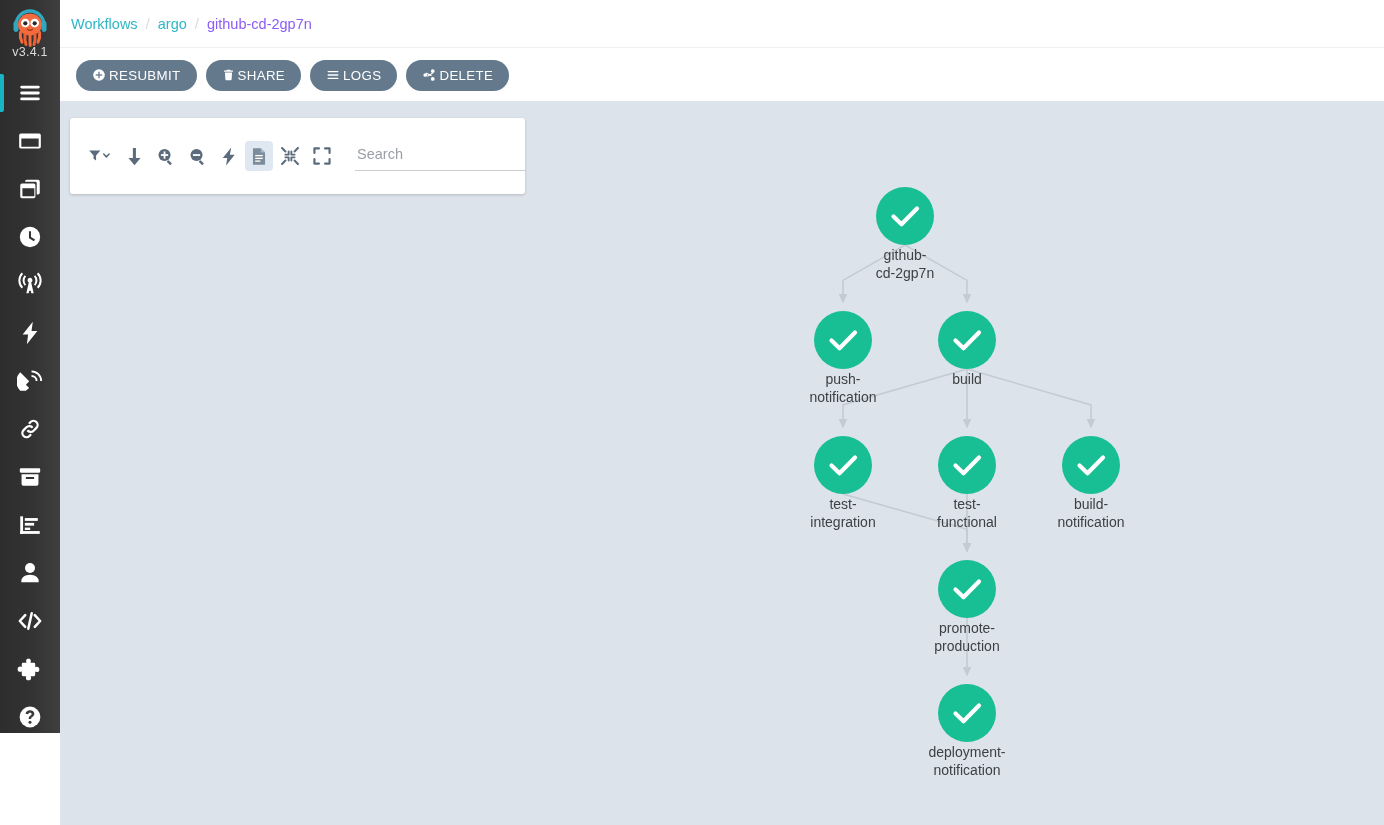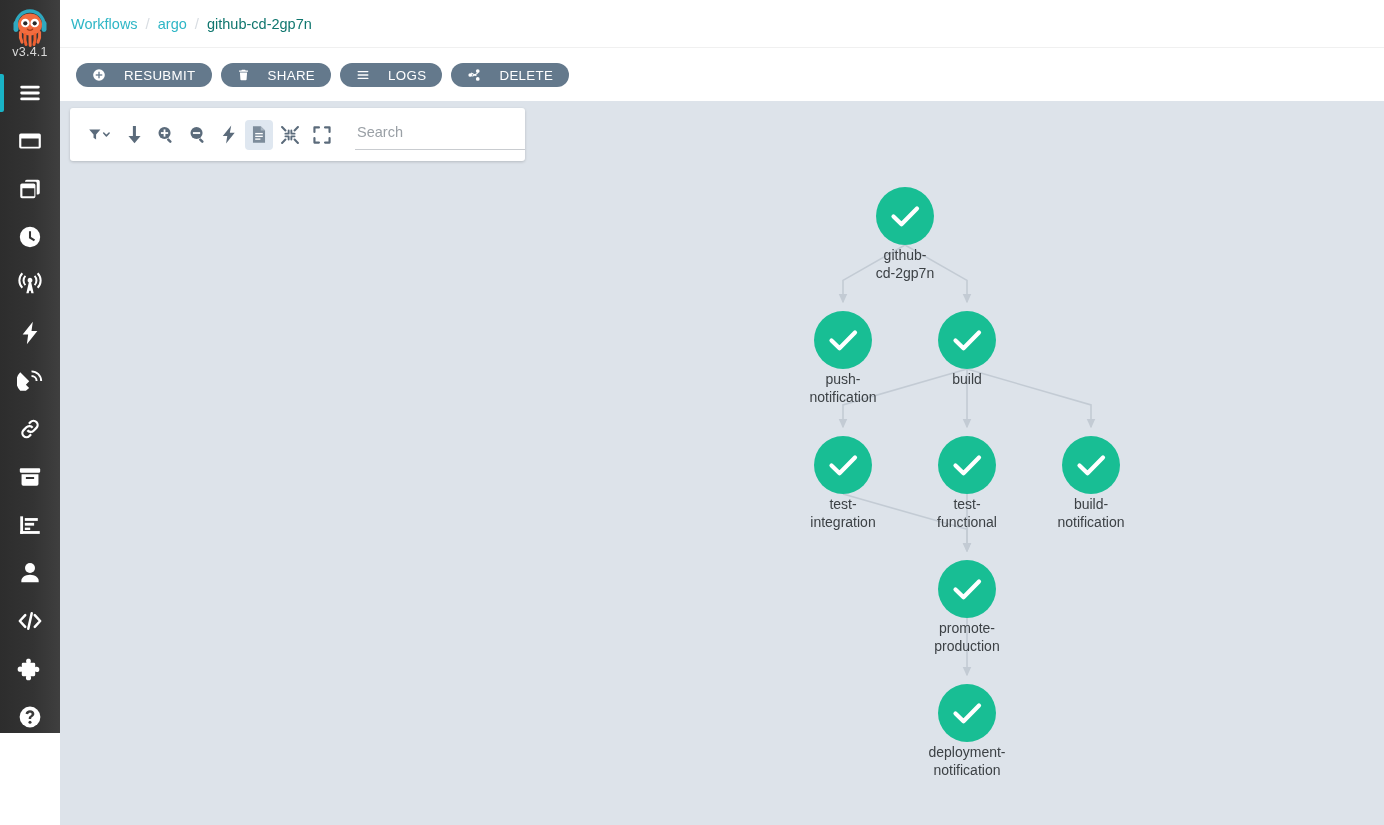--- a/index.html
+++ b/index.html
@@ -46,33 +46,33 @@
   #header {
     position: absolute; left: 60px; top: 0;
     width: 1324px; height: 48px;
     background: #fff;
     display: flex; align-items: center;
     border-bottom: 1px solid #f0f0f0;
   }
   .breadcrumb { display: flex; align-items: flex-end; padding-left: 11px; font-size: 14.5px; }
   .bc-link { color: #2eb6c6; cursor: pointer; }
   .bc-sep { color: #d8dde2; margin: 0 8px; font-size: 15px; }
-  .bc-current { color: #0f766e; }
+  .bc-current { color: #8b5cf6; }
 
   
   #actionbar {
     position: absolute; left: 60px; top: 49px;
     width: 1324px; height: 52px;
     background: #fff;
     display: flex; align-items: center; gap: 9px;
     padding-left: 16px;
   }
   .abtn {
-    height: 24px;
-    display: inline-flex; align-items: center; gap: 18px;
+    height: 31px;
+    display: inline-flex; align-items: center; gap: 3px;
     padding: 0 16px;
     background: #64798c;
     color: #ffffff;
     border: none; border-radius: 16px;
     font-size: 13.3px; font-family: "Liberation Sans", sans-serif;
     letter-spacing: .35px;
     cursor: pointer;
   }
   .abtn svg { display: block; }
 
@@ -86,22 +86,22 @@
   #graph-svg { position: absolute; left: 0; top: 0; }
 
   .node-label {
     font-size: 14px; fill: #3c4145;
     font-family: "Liberation Sans", sans-serif;
     text-anchor: middle;
   }
 
   
   #gtoolbar {
-    position: absolute; left: 10px; top: 7px;
-    width: 455px; height: 53px;
+    position: absolute; left: 10px; top: 17px;
+    width: 455px; height: 76px;
     background: #ffffff;
     border-radius: 3px;
     box-shadow: 0 1px 3px rgba(0,0,0,.18);
     display: flex; align-items: center;
     padding-left: 12px;
   }
   .tb-btn {
     width: 30px; height: 30px;
     display: inline-flex; align-items: center; justify-content: center;
     border: none; background: transparent;

